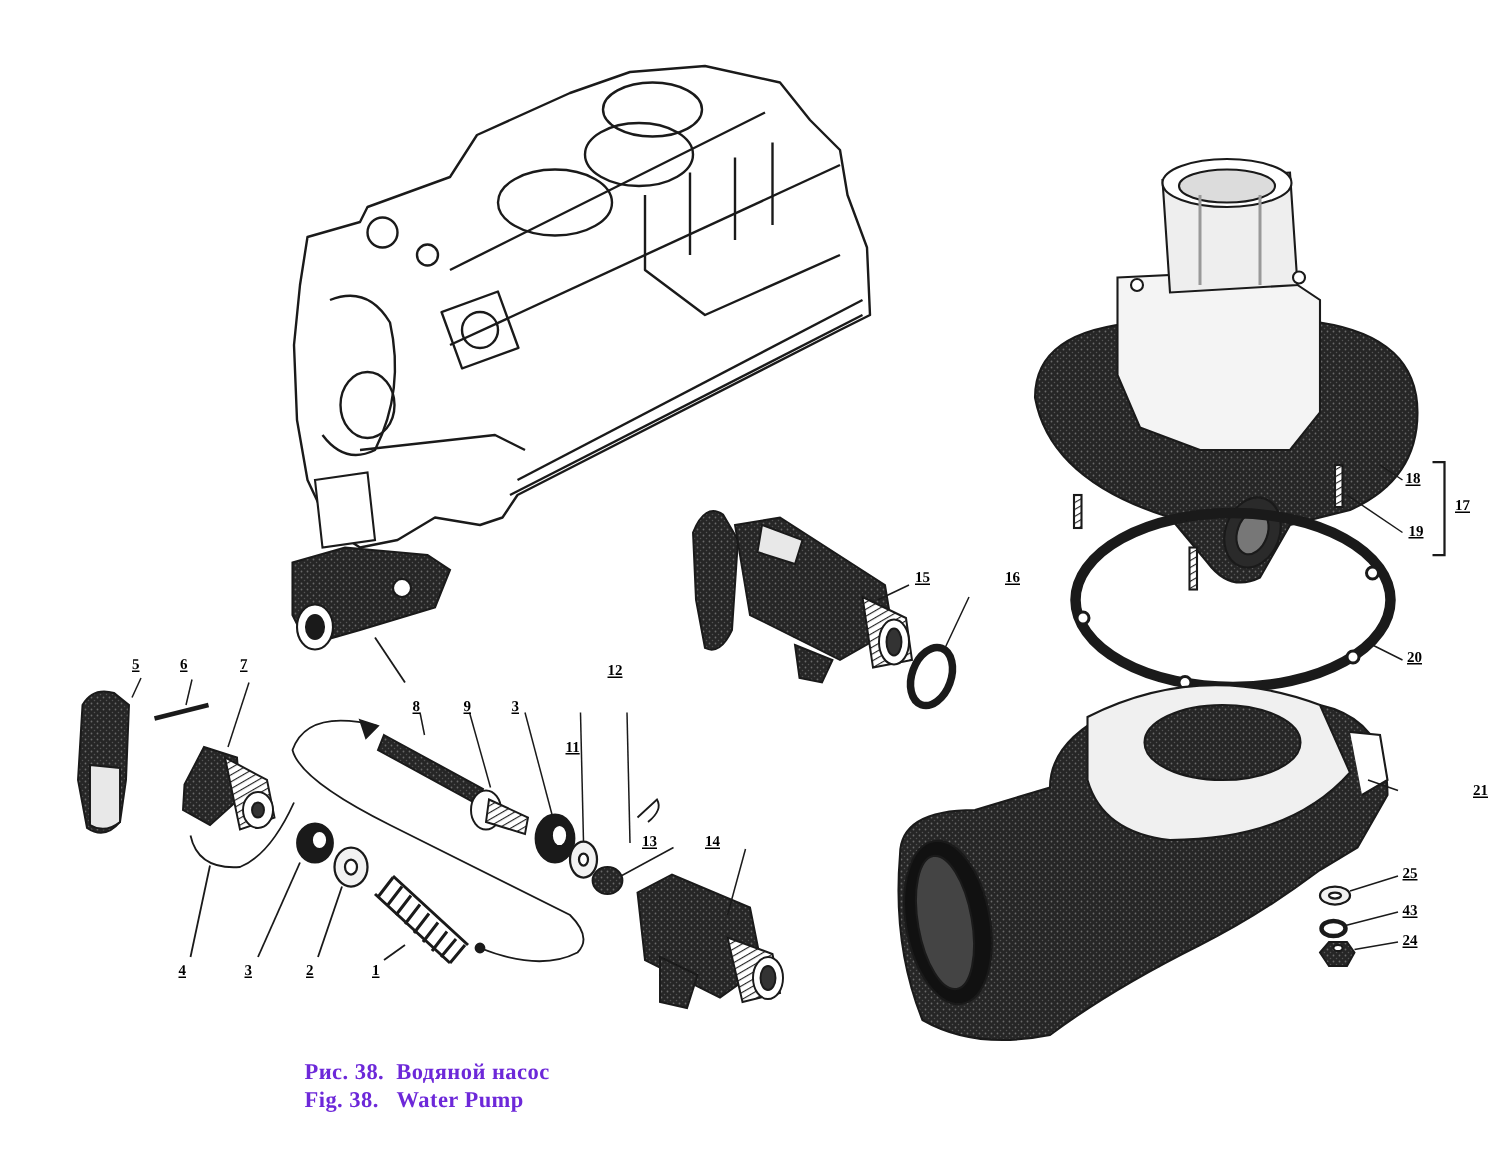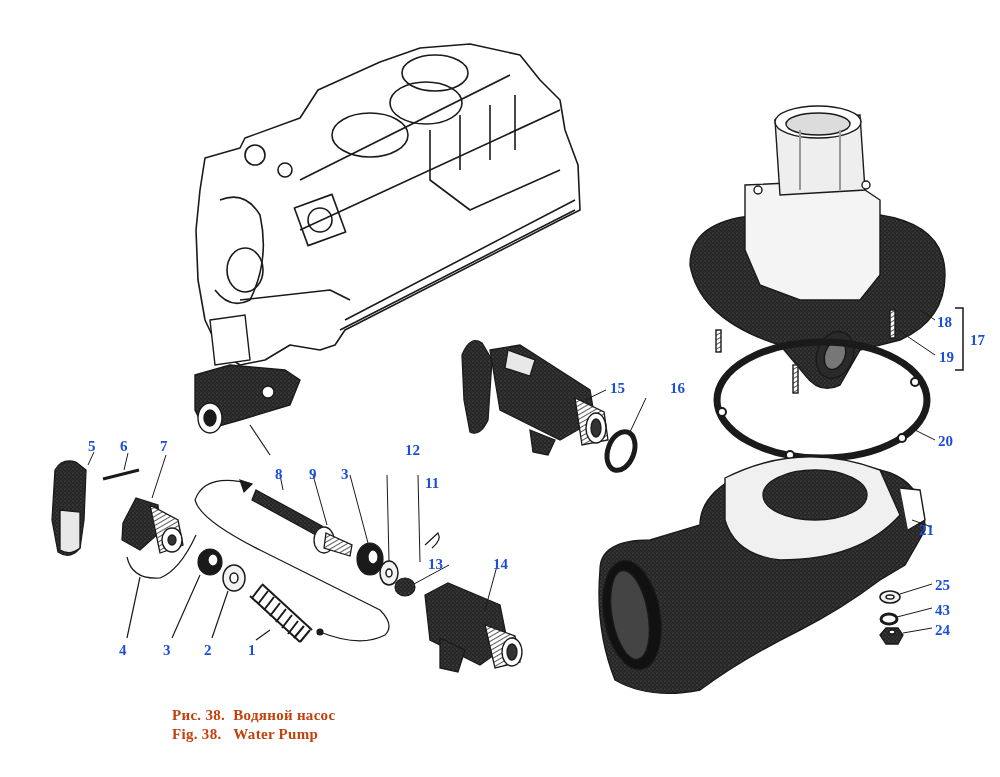--- a/index.html
+++ b/index.html
@@ -1,19 +1,19 @@
 <!DOCTYPE html>
 <html><head>
 <meta charset="utf-8">
 <style>
   html,body{margin:0;padding:0;background:#ffffff;}
   body{width:1000px;height:777px;position:relative;overflow:hidden;font-family:"Liberation Serif","DejaVu Serif",serif;color:#1a1a1a;}
   #stage{position:absolute;left:0;top:0;width:1000px;height:777px;}
-  .callout{position:absolute;font-family:"Liberation Serif","DejaVu Serif",serif;font-weight:bold;font-size:15px;color:#1d4ed8;line-height:1;white-space:nowrap;}
-  .caption{position:absolute;left:172px;font-family:"Liberation Serif","DejaVu Serif",serif;font-weight:bold;font-size:15px;color:#c2410c;letter-spacing:0.3px;white-space:pre;}
+  .callout{position:absolute;font-family:"Liberation Serif","DejaVu Serif",serif;font-weight:bold;font-size:10px;color:#000000;line-height:1;white-space:nowrap;text-decoration:underline;}
+  .caption{position:absolute;left:203px;font-family:"Liberation Serif","DejaVu Serif",serif;font-weight:bold;font-size:15px;color:#6d28d9;letter-spacing:0.3px;white-space:pre;}
   .cap-ru{top:707px;}
   .cap-en{top:726px;}
   svg{position:absolute;left:0;top:0;}
 </style>
 </head>
 <body>
 
 <div id="stage">
 
 <svg width="1000" height="777" viewBox="0 0 1000 777">
@@ -227,31 +227,31 @@
 <span class="callout" style="left:248px;top:643px;">1</span>
 <span class="callout" style="left:204px;top:643px;">2</span>
 <span class="callout" style="left:163px;top:643px;">3</span>
 <span class="callout" style="left:119px;top:643px;">4</span>
 <span class="callout" style="left:88px;top:439px;">5</span>
 <span class="callout" style="left:120px;top:439px;">6</span>
 <span class="callout" style="left:160px;top:439px;">7</span>
 <span class="callout" style="left:275px;top:467px;">8</span>
 <span class="callout" style="left:309px;top:467px;">9</span>
 <span class="callout" style="left:341px;top:467px;">3</span>
-<span class="callout" style="left:377px;top:476px;margin-left:48px;">11</span>
+<span class="callout" style="left:377px;top:494px;">11</span>
 <span class="callout" style="left:405px;top:443px;">12</span>
 <span class="callout" style="left:428px;top:557px;">13</span>
-<span class="callout" style="left:493px;top:557px;">14</span>
+<span class="callout" style="left:470px;top:557px;">14</span>
 <span class="callout" style="left:610px;top:381px;">15</span>
 <span class="callout" style="left:670px;top:381px;">16</span>
 <span class="callout" style="left:970px;top:333px;">17</span>
 <span class="callout" style="left:937px;top:315px;">18</span>
 <span class="callout" style="left:939px;top:350px;">19</span>
 <span class="callout" style="left:938px;top:434px;">20</span>
-<span class="callout" style="left:919px;top:523px;text-align:right;">21</span>
+<span class="callout" style="left:982px;top:523px;text-align:right;">21</span>
 <span class="callout" style="left:935px;top:578px;">25</span>
 <span class="callout" style="left:935px;top:603px;">43</span>
 <span class="callout" style="left:935px;top:623px;text-align:center;">24</span>
 
 <div class="caption cap-ru">Рис. 38.  Водяной насос</div>
 <div class="caption cap-en">Fig. 38.   Water Pump</div>
 
 </div>
 
 </body></html>

